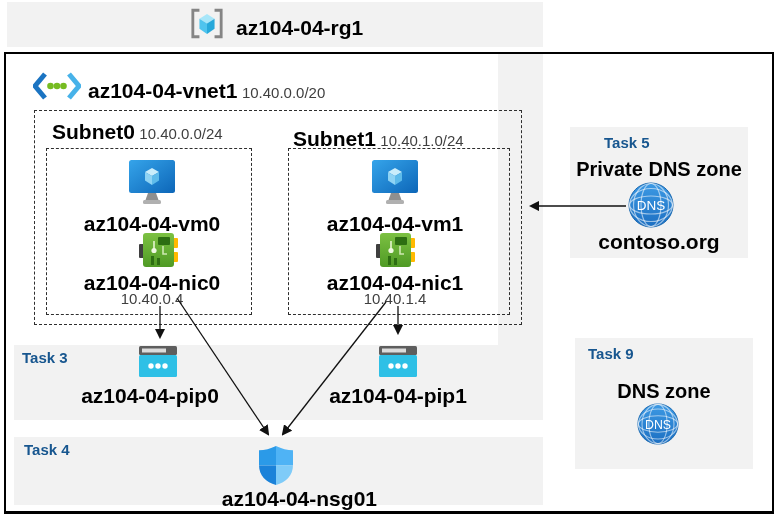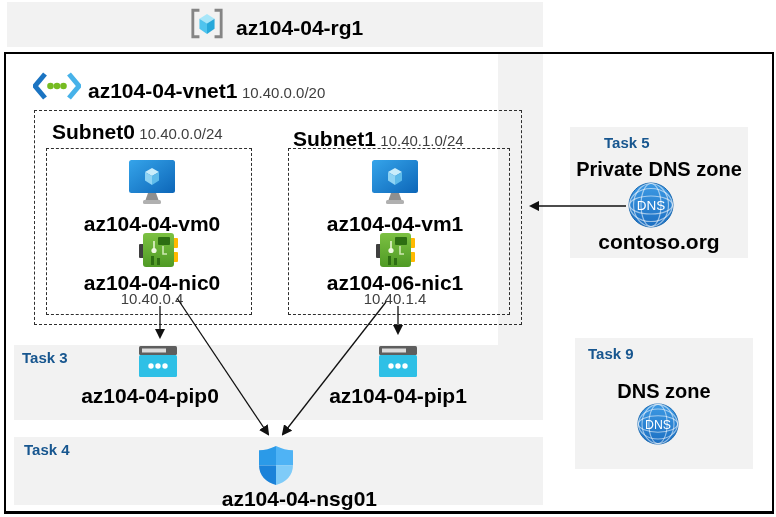--- a/index.html
+++ b/index.html
@@ -166,21 +166,21 @@
     <span class="gray">10.40.1.0/24</span>
   </div>
   <div id="sn1box" class="abs dashedbox z3"></div>
   <svg id="vm1icon" class="abs z4" width="48" height="48">
       <use href="#sym-vm"></use>
     </svg>
   <div id="vm1lbl" class="abs name ctr z4">az104-04-vm1</div>
   <svg id="nic1icon" class="abs z4" width="40" height="36">
       <use href="#sym-nic"></use>
     </svg>
-  <div id="nic1lbl" class="abs name ctr z4">az104-06-nic1</div>
+  <div id="nic1lbl" class="abs name ctr z4">az104-04-nic1</div>
   <div id="ip1" class="abs gray ctr z4">10.40.1.4</div>
 
   <div id="band3" class="abs band z2"></div>
   <div id="t3" class="abs tasklbl z3">Task 3</div>
   <svg id="pip0icon" class="abs z4" width="38" height="31">
       <use href="#sym-pip"></use>
     </svg>
   <div id="pip0lbl" class="abs name ctr z4">az104-04-pip0</div>
   <svg id="pip1icon" class="abs z4" width="38" height="31">
       <use href="#sym-pip"></use>

